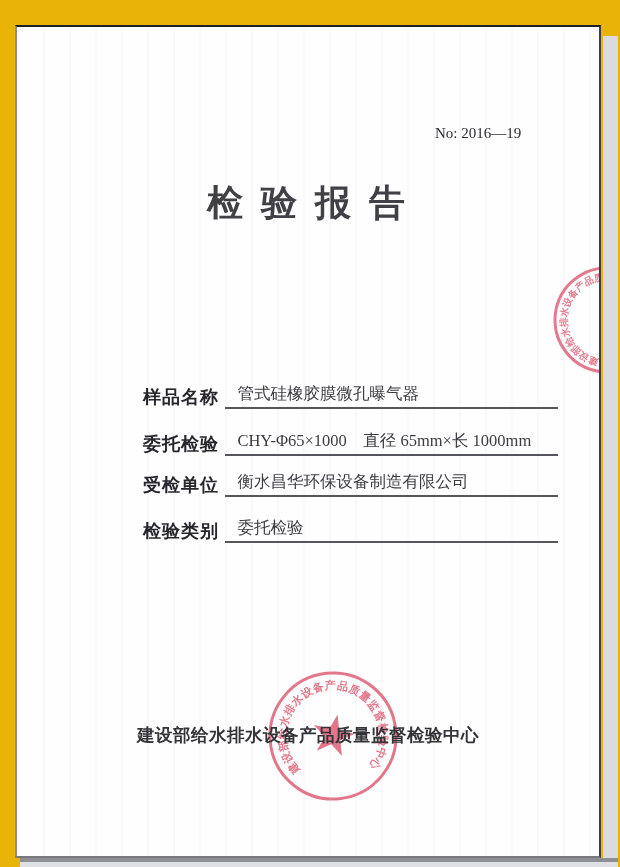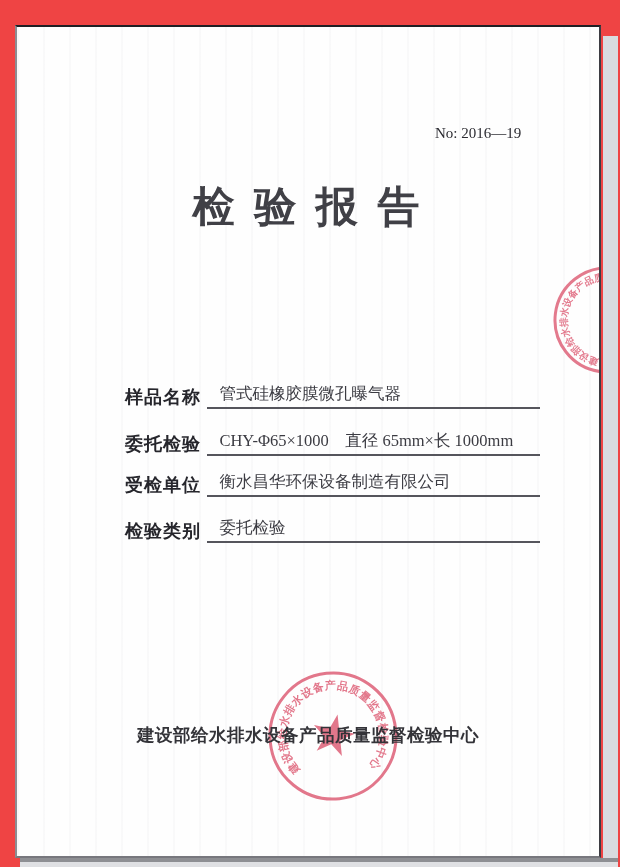--- a/index.html
+++ b/index.html
@@ -1,17 +1,17 @@
 <!DOCTYPE html>
 <html><head>
 <meta charset="utf-8">
 <style>
   html,body{margin:0;padding:0;background:#ffffff;}
   #canvas{
-    position:relative;width:620px;height:867px;background:#ef4444;
+    position:relative;width:620px;height:867px;background:#eab308;
     overflow:hidden;font-family:"Liberation Sans","DejaVu Sans",sans-serif;
   }
   
   .shadow-right{
     position:absolute;left:603px;top:36px;width:15px;height:831px;
     background:#d9dbdf;
   }
   .shadow-bottom{
     position:absolute;left:20px;top:858px;width:598px;height:9px;
     background:linear-gradient(#8e8f93 0 45%, #dfe0e3 45% 100%);
@@ -27,25 +27,25 @@
     border-color:#1f1f24 #3c3c42 #77777d #8c8c92;
     overflow:hidden;
   }
   .report-no{
     position:absolute;left:418px;top:98px;
     font-family:"Liberation Serif","DejaVu Serif",serif;
     font-size:15px;color:#2b2b31;white-space:nowrap;
   }
   .title{
     position:absolute;left:0;top:152px;width:100%;
-    text-align:center;font-size:42px;font-weight:bold;
+    text-align:center;font-size:36px;font-weight:bold;
     letter-spacing:4px;color:#404046;white-space:nowrap;
   }
   .field-row{
-    position:absolute;left:108px;height:26px;white-space:nowrap;
+    position:absolute;left:126px;height:26px;white-space:nowrap;
   }
   .field-row .label{
     display:inline-block;font-size:18px;font-weight:bold;color:#26262c;
     letter-spacing:1px;vertical-align:bottom;
   }
   .field-row .value{
     display:inline-block;width:321px;margin-left:2px;
     padding:0 0 2px 12px;border-bottom:2px solid #55555c;
     font-family:"Liberation Serif","DejaVu Serif",serif;
     font-size:16.5px;color:#3b3b42;vertical-align:bottom;

